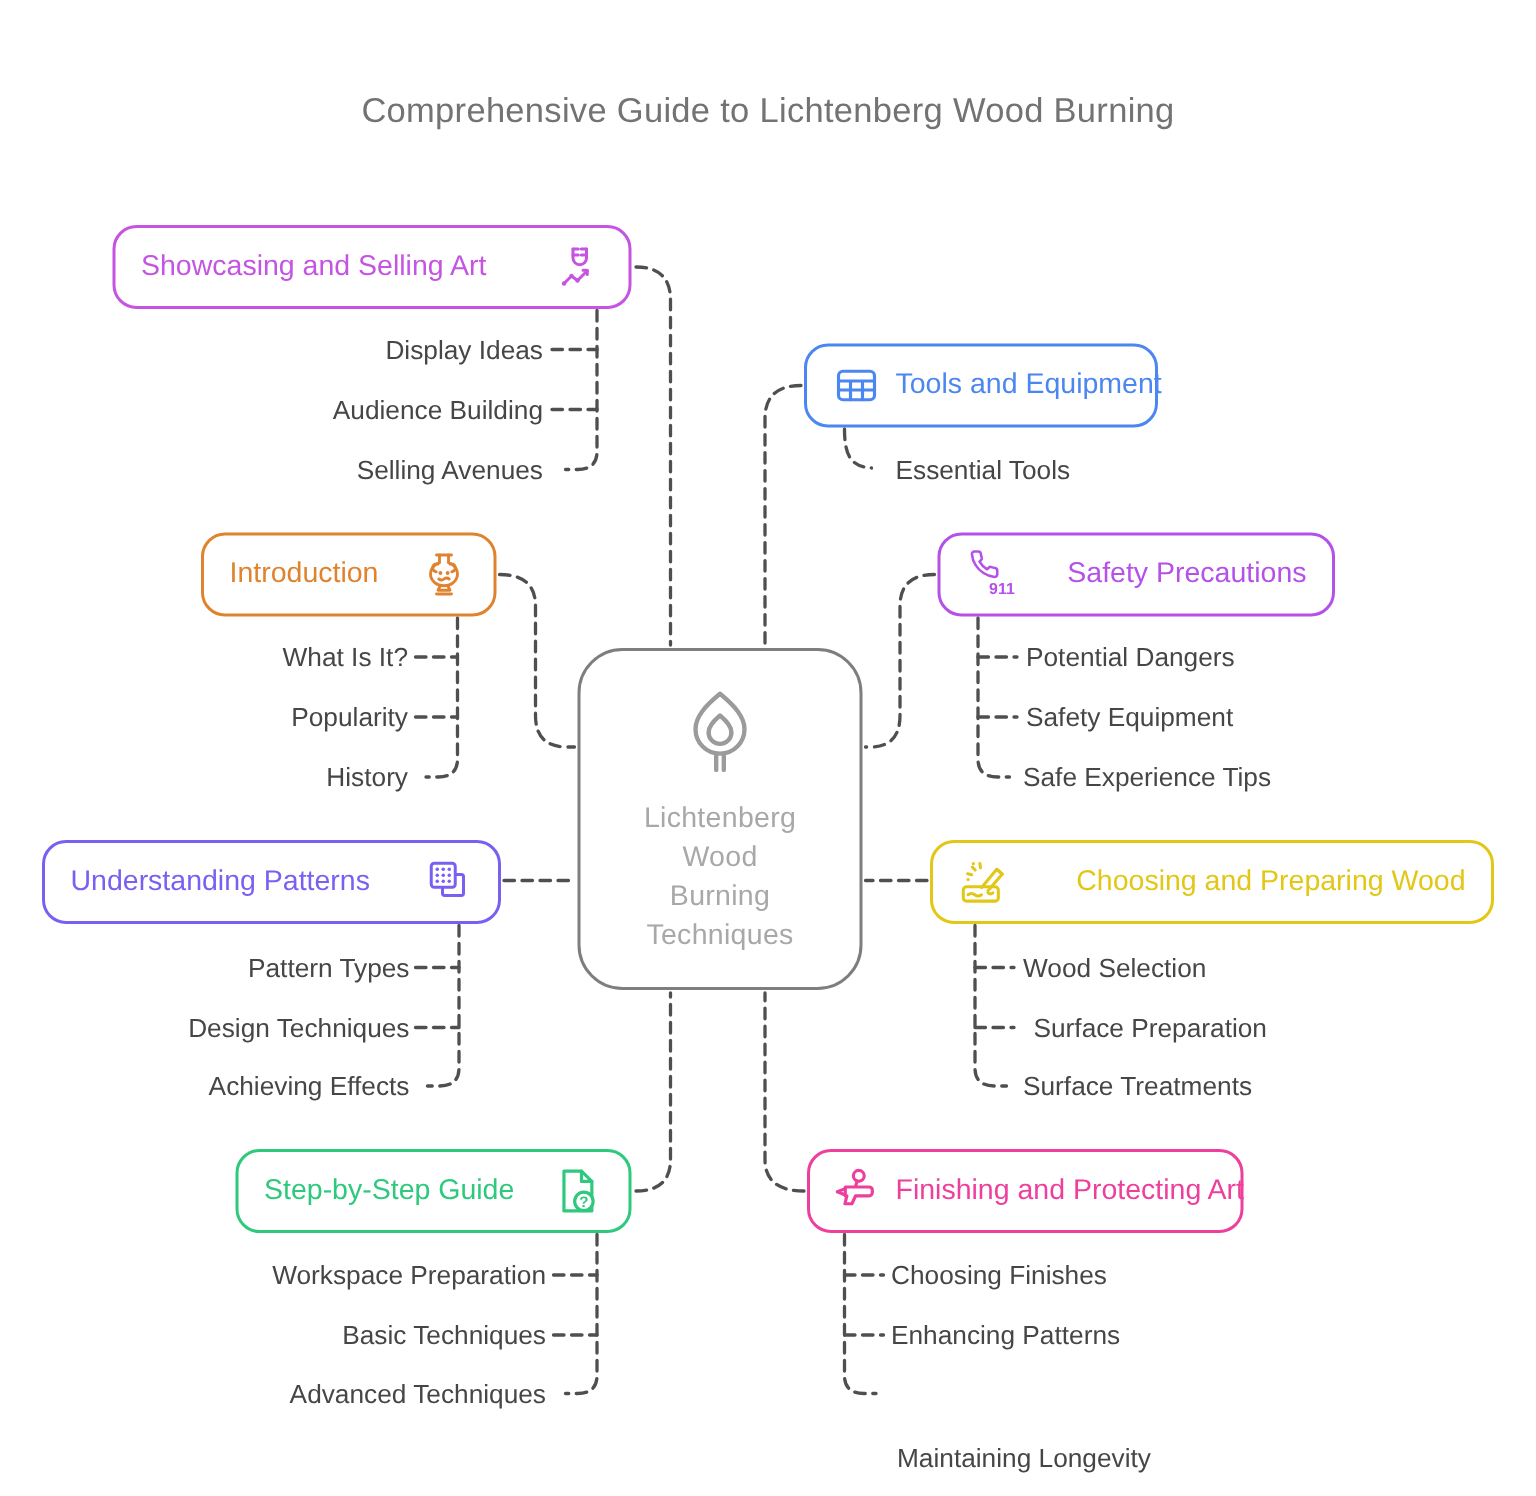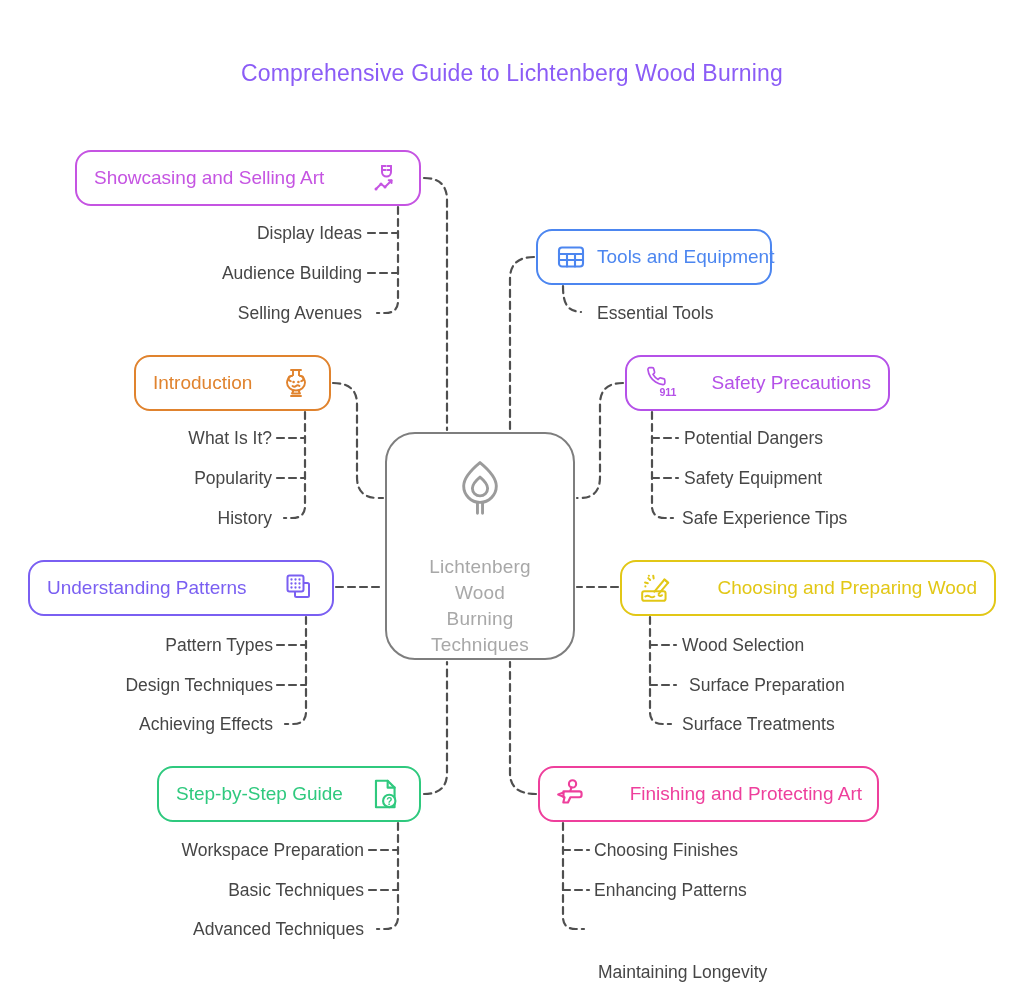--- a/index.html
+++ b/index.html
@@ -1,31 +1,31 @@
 <!DOCTYPE html>
 <html><head>
 <meta charset="utf-8">
 <style>
   html,body{margin:0;padding:0;background:#fff;}
   .canvas{position:relative;width:1024px;height:997px;background:#fff;overflow:hidden;
           font-family:"Liberation Sans",sans-serif;}
   .title{position:absolute;left:0;right:0;top:60px;margin:0;text-align:center;
-         font-size:23px;font-weight:400;color:#8b5cf6;letter-spacing:.2px;}
+         font-size:23px;font-weight:400;color:#737373;letter-spacing:.2px;}
   .wires{position:absolute;left:0;top:0;width:1024px;height:997px;}
   .wires path{fill:none;stroke:var(--line,#4f4f4f);stroke-width:2.2;
               stroke-dasharray:7 5;stroke-linecap:round;}
   .node{position:absolute;display:flex;align-items:center;justify-content:space-between;
         gap:10px;height:56px;padding:0 17px;box-sizing:border-box;background:#fff;
         border:2px solid var(--accent,#888);border-radius:16px;color:var(--accent,#888);
         font-size:19px;white-space:nowrap;}
   .node .icon{display:flex;flex:0 0 auto;}
   .node .icon svg{display:block;}
   .center-node{position:absolute;left:385px;top:432px;width:190px;height:228px;
         box-sizing:border-box;border:2px solid #7e7e7e;border-radius:30px;background:#fff;
-        display:flex;flex-direction:column;align-items:center;padding-top:24px;justify-content:space-between;}
+        display:flex;flex-direction:column;align-items:center;padding-top:24px;}
   .center-node .icon{color:#9b9b9b;margin-bottom:12px;}
   .center-text{font-size:19px;line-height:26px;color:#a8a8a8;text-align:center;letter-spacing:.2px;}
   .sub{position:absolute;height:26px;line-height:26px;font-size:17.5px;color:#464646;white-space:nowrap;}
   .sub.r{text-align:right;}
   svg text{font-family:"Liberation Sans",sans-serif;}
 </style>
 </head>
 <body>
 
 <div class="canvas">
@@ -182,21 +182,21 @@
     <span class="icon">
       <svg width="34" height="34" viewBox="0 0 32 32" fill="none" stroke="currentColor" stroke-width="2" stroke-linecap="round" stroke-linejoin="round">
         <path d="M7.5 3.5h11L25 10v18.5H7.5z"></path>
         <path d="M18.5 3.5V10H25"></path>
         <circle cx="20" cy="22.5" r="5.8" fill="#ffffff"></circle>
         <text x="20" y="26" text-anchor="middle" font-size="9.5" font-weight="bold" fill="currentColor" stroke="none">?</text>
       </svg>
     </span>
   </div>
 
-  <div class="node" style="left: 538px; top: 766px; width: 341px; padding: 0px 15px; gap: 8px; --accent: #ee3f9c;">
+  <div class="node" style="left: 538px; top: 766px; width: 291px; padding: 0px 15px; gap: 8px; --accent: #ee3f9c;">
     <span class="icon">
       <svg width="34" height="34" viewBox="0 0 32 32" fill="none" stroke="currentColor" stroke-width="2" stroke-linecap="round" stroke-linejoin="round">
         <circle cx="16.5" cy="6.5" r="3.4"></circle>
         <path d="M15.5 9.7L14.5 13"></path>
         <path d="M8 13.5h15a2 2 0 0 1 2 2v1.5a2 2 0 0 1-2 2h-8.5l-2.3 5h-4.4l1.2-5H8z"></path>
         <path d="M8 14.5L3 16.5l5 2"></path>
       </svg>
     </span>
     <span>Finishing and Protecting Art</span>
   </div>

